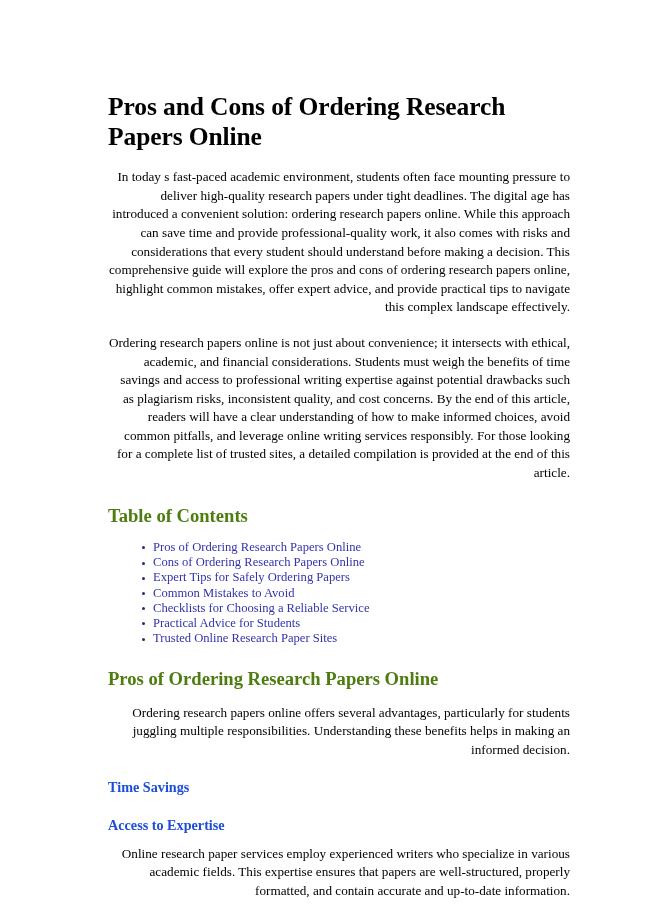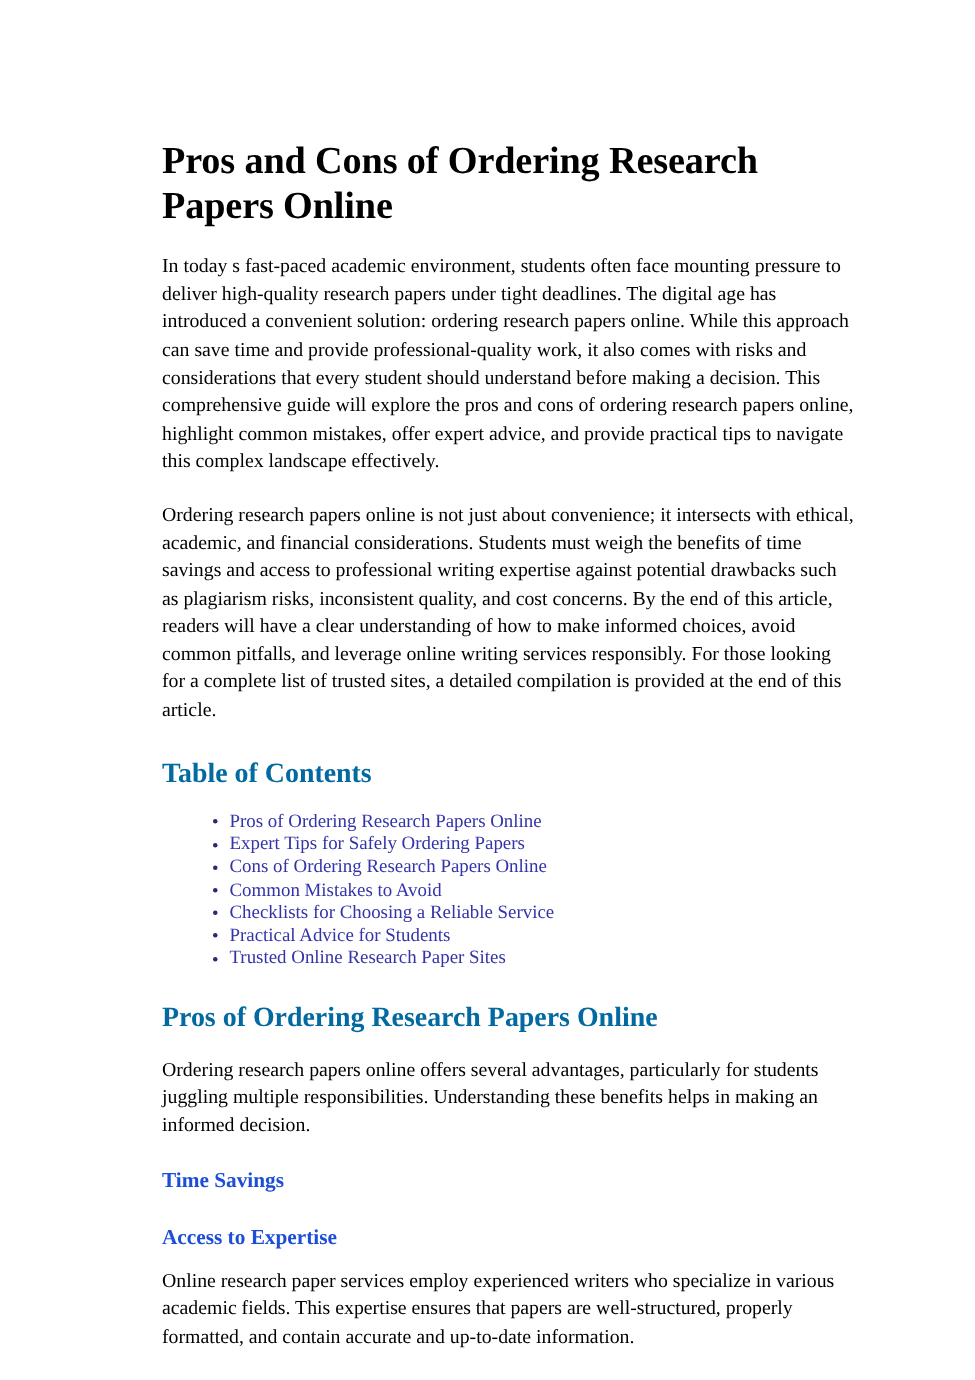--- a/index.html
+++ b/index.html
@@ -31,30 +31,30 @@
     line-height: 1.18;
     margin: 0 0 16px 0;
     letter-spacing: -0.1px;
     color: #000;
   }
 
   p.body-text {
     font-size: 13.2px;
     line-height: 18.6px;
     margin: 0 0 17px 0;
-    text-align: left;
+    text-align: right;
     color: #000;
   }
 
   h2.section-heading {
     font-size: 18.6px;
     font-weight: bold;
     line-height: 1.2;
     margin: 22px 0 13px 0;
-    color: #0369a1;
+    color: #4d7c0f;
   }
 
   h3.sub-heading {
     font-size: 14.2px;
     font-weight: bold;
     line-height: 1.2;
     margin: 20px 0 11px 0;
     color: #1d4ed8;
   }
 
@@ -98,25 +98,25 @@
 
   <h2 class="section-heading">Table of Contents</h2>
 
   <ul class="toc-list">
     <li>
       <span class="bullet"></span>
       <a class="toc-link" href="#">Pros of Ordering Research Papers Online</a>
     </li>
     <li>
       <span class="bullet"></span>
-      <a class="toc-link" href="#">Expert Tips for Safely Ordering Papers</a>
+      <a class="toc-link" href="#">Cons of Ordering Research Papers Online</a>
     </li>
     <li>
       <span class="bullet"></span>
-      <a class="toc-link" href="#">Cons of Ordering Research Papers Online</a>
+      <a class="toc-link" href="#">Expert Tips for Safely Ordering Papers</a>
     </li>
     <li>
       <span class="bullet"></span>
       <a class="toc-link" href="#">Common Mistakes to Avoid</a>
     </li>
     <li>
       <span class="bullet"></span>
       <a class="toc-link" href="#">Checklists for Choosing a Reliable Service</a>
     </li>
     <li>

